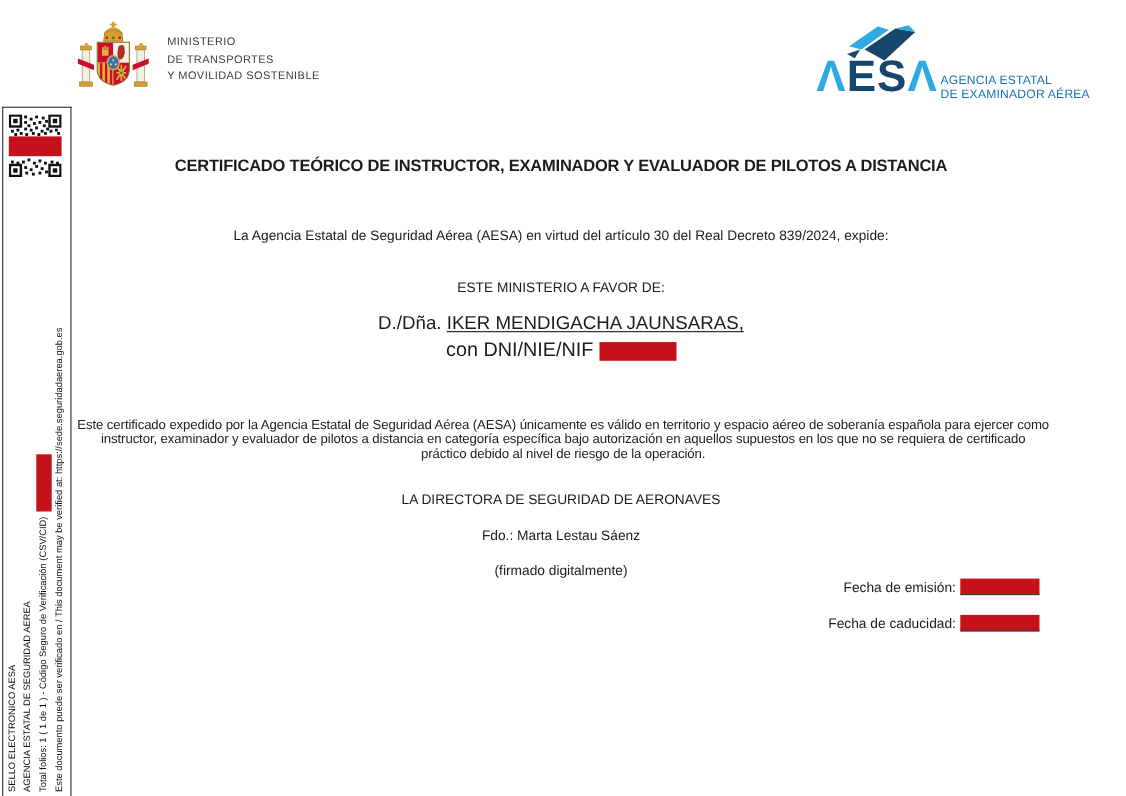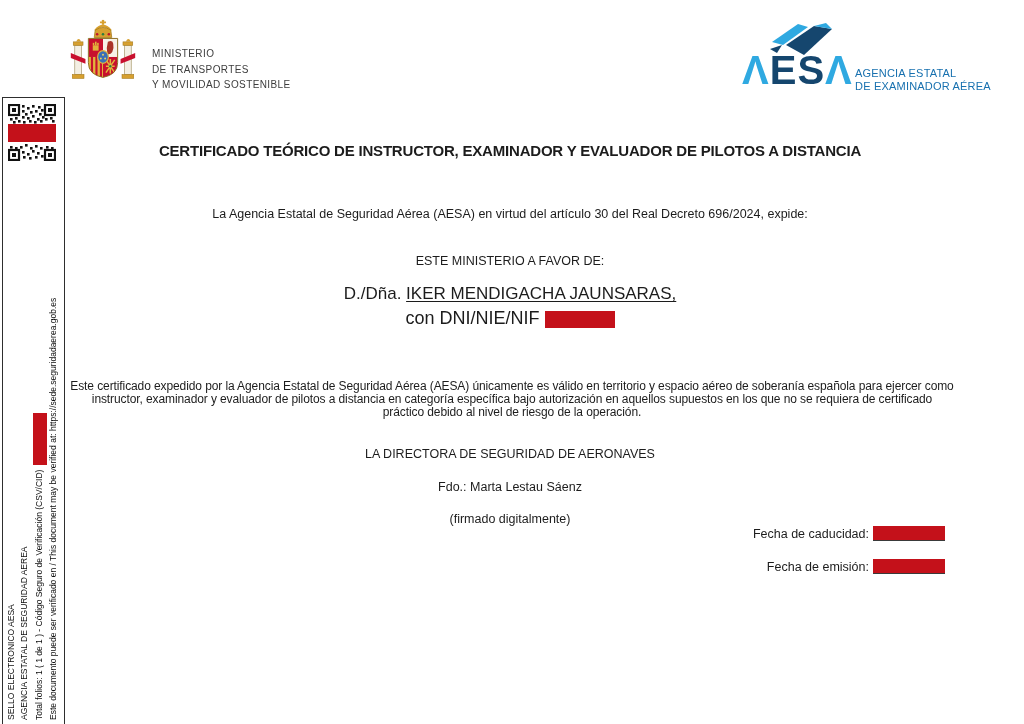--- a/index.html
+++ b/index.html
@@ -4,21 +4,21 @@
 <style>
   html,body { margin:0; padding:0; }
   body {
     width:1024px; height:724px; background:#ffffff; position:relative;
     font-family:"Liberation Sans","DejaVu Sans",sans-serif; color:#1c1c1c;
     overflow:hidden;
   }
   
   .arms { position:absolute; left:64px; top:16px; }
   .ministry-text {
-    position:absolute; left:152px; top:46px; font-size:10px; line-height:15.5px;
+    position:absolute; left:152px; top:31px; font-size:10px; line-height:15.5px;
     color:#3d3d3d; letter-spacing:.4px; font-weight:500;
   }
   
   .aesa { position:absolute; left:742px; top:20px; width:240px; height:78px; }
   .aesa-glyph { position:absolute; left:28px; top:2px; }
   .aesa-acronym {
     position:absolute; left:0; top:30px; font-size:40px; font-weight:bold;
     letter-spacing:1px; line-height:40px; white-space:nowrap;
   }
   .aesa-acronym .lt { color:#2fa9e1; }
@@ -210,33 +210,33 @@
   <span>AGENCIA ESTATAL DE SEGURIDAD AEREA</span>
 </div>
 <div class="vtext" style="left:33px">
   <span>Total folios: 1 ( 1 de 1 ) - Código Seguro de Verificación (CSV/CID)</span><span class="side-redact"></span>
 </div>
 <div class="vtext" style="left:48px">
   <span>Este documento puede ser verificado en / This document may be verified at: https://sede.seguridadaerea.gob.es</span>
 </div>
 
 <div class="cblock title">CERTIFICADO TEÓRICO DE INSTRUCTOR, EXAMINADOR Y EVALUADOR DE PILOTOS A DISTANCIA</div>
-<div class="cblock intro">La Agencia Estatal de Seguridad Aérea (AESA) en virtud del artículo 30 del Real Decreto 696/2024, expide:</div>
+<div class="cblock intro">La Agencia Estatal de Seguridad Aérea (AESA) en virtud del artículo 30 del Real Decreto 839/2024, expide:</div>
 <div class="cblock favor">ESTE MINISTERIO A FAVOR DE:</div>
 <div class="cblock holder">
   <span>D./Dña. </span><span class="uname">IKER MENDIGACHA JAUNSARAS,</span>
 </div>
 <div class="cblock idline">
   <span>con DNI/NIE/NIF</span><span class="dni-redact"></span>
 </div>
 <div class="cblock bodytext">Este certificado expedido por la Agencia Estatal de Seguridad Aérea (AESA) únicamente es válido en territorio y espacio aéreo de soberanía española para ejercer como instructor, examinador y evaluador de pilotos a distancia en categoría específica bajo autorización en aquellos supuestos en los que no se requiera de certificado práctico debido al nivel de riesgo de la operación.</div>
 <div class="cblock role">LA DIRECTORA DE SEGURIDAD DE AERONAVES</div>
 <div class="cblock fdo">Fdo.: Marta Lestau Sáenz</div>
 <div class="cblock dignote">(firmado digitalmente)</div>
 
 <div class="dates">
   <div class="dline">
+    <span>Fecha de emisión:</span><span class="date-redact"></span>
+  </div>
+  <div class="dline">
     <span>Fecha de caducidad:</span><span class="date-redact"></span>
   </div>
-  <div class="dline">
-    <span>Fecha de emisión:</span><span class="date-redact"></span>
-  </div>
 </div>
 
 </body></html>

